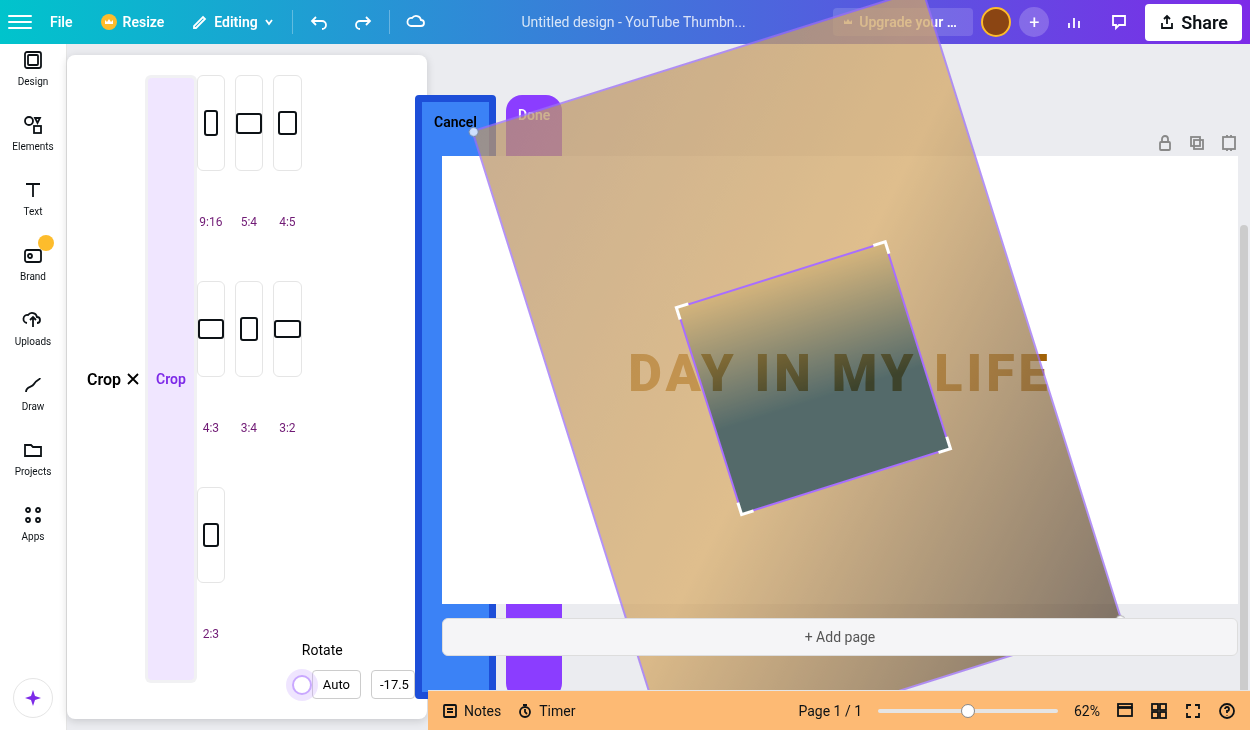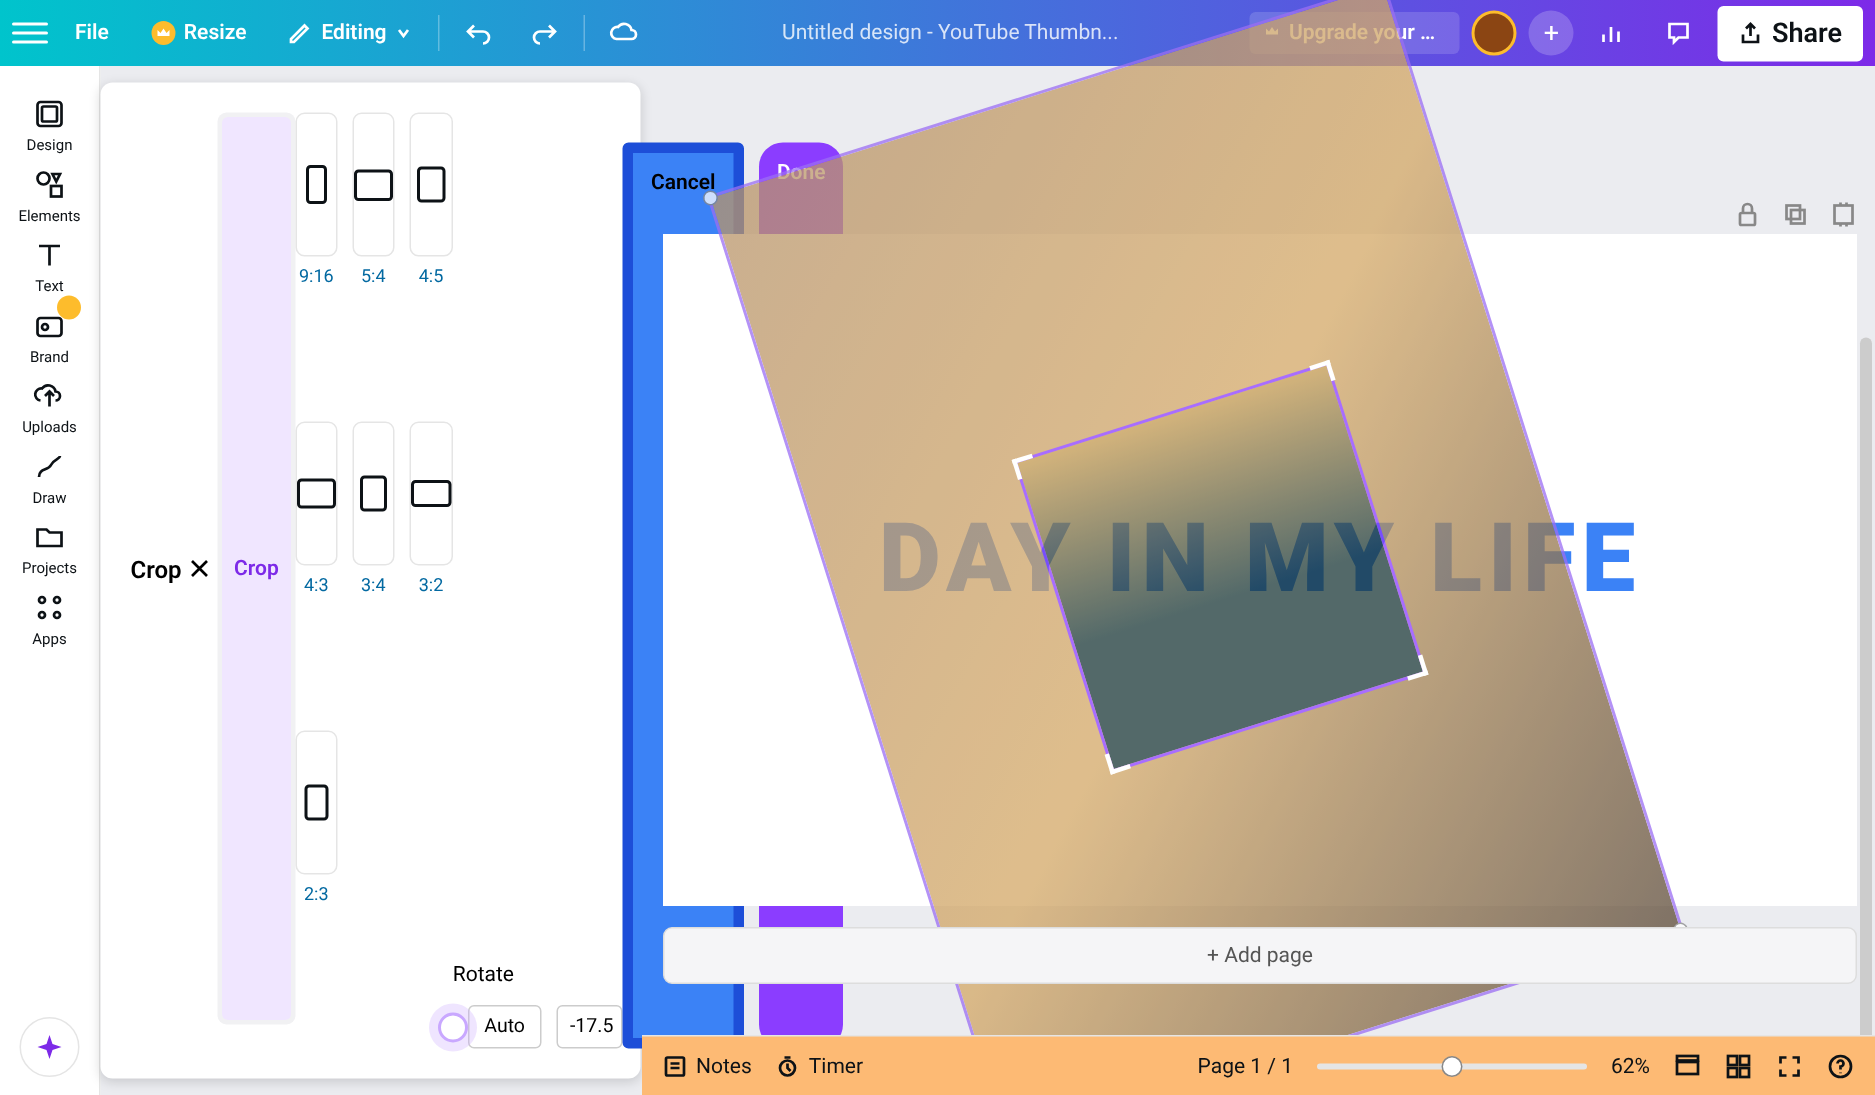--- a/index.html
+++ b/index.html
@@ -13,59 +13,59 @@
 .resize-btn .crown { width: 16px; height: 16px; background: #fdbc2c; border-radius: 50%; display: flex; align-items: center; justify-content: center; }
 .divider { width: 1px; height: 24px; background: rgba(255,255,255,0.3); }
 .doc-title { flex: 1; text-align: center; color: rgba(255,255,255,0.8); font-size: 14px; overflow: hidden; text-overflow: ellipsis; white-space: nowrap; }
 .upgrade-btn { background: rgba(255,255,255,0.15); border-radius: 4px; padding: 6px 10px; display: flex; align-items: center; gap: 6px; font-size: 14px; font-weight: 600; cursor: pointer; max-width: 140px; overflow: hidden; white-space: nowrap; text-overflow: ellipsis; }
 .avatar { width: 30px; height: 30px; border-radius: 50%; background: #8b4513; border: 2px solid #fdbc2c; }
 .plus-circle { width: 30px; height: 30px; border-radius: 50%; background: rgba(255,255,255,0.2); display: flex; align-items: center; justify-content: center; font-size: 18px; cursor: pointer; }
 .icon-btn { width: 36px; height: 36px; display: flex; align-items: center; justify-content: center; cursor: pointer; border-radius: 4px; }
 .share-btn { background: white; color: #0d1216; padding: 8px 14px; border-radius: 4px; font-weight: 600; font-size: 18px; display: flex; align-items: center; gap: 6px; cursor: pointer; }
 
 
-.left-sidebar { position: absolute; left: 0; top: 44px; width: 67px; height: 686px; background: white; border-right: 1px solid #e5e5e5; display: flex; flex-direction: column; align-items: center; padding-top: 16px; gap: 0; text-align: center; }
+.left-sidebar { position: absolute; left: 0; top: 44px; width: 67px; height: 686px; background: white; border-right: 1px solid #e5e5e5; display: flex; flex-direction: column; align-items: center; padding-top: 0; gap: 18px; text-align: center; }
 .side-item { display: flex; flex-direction: column; align-items: center; gap: 4px; cursor: pointer; width: 100%; padding: 4px 0; }
 .side-item .icon { width: 24px; height: 24px; display: flex; align-items: center; justify-content: center; color: #0d1216; }
 .side-item .label { font-size: 10px; color: #0d1216; }
 .side-item.brand { position: relative; }
 .side-item.brand .crown-badge { position: absolute; top: -4px; right: 12px; width: 16px; height: 16px; background: #fdbc2c; border-radius: 50%; }
 .magic-btn { margin-top: auto; margin-bottom: 12px; width: 40px; height: 40px; border: 1px solid #e5e5e5; border-radius: 50%; display: flex; align-items: center; justify-content: center; cursor: pointer; }
 
 
 .crop-panel { position: absolute; left: 67px; top: 55px; width: 360px; height: 664px; background: white; border-radius: 8px; box-shadow: 0 2px 8px rgba(0,0,0,0.15); padding: 20px; display: flex; }
 .crop-header { display: flex; justify-content: space-between; align-items: center; margin-bottom: 16px; }
 .crop-title { font-size: 16px; font-weight: 600; }
 .close-x { width: 24px; height: 24px; cursor: pointer; display: flex; align-items: center; justify-content: center; font-size: 20px; }
 .crop-tabs { display: flex; background: #f1f1f3; border-radius: 6px; padding: 3px; margin-bottom: 16px; }
 .crop-tab { flex: 1; text-align: center; padding: 8px; border-radius: 4px; font-size: 14px; cursor: pointer; display: flex; align-items: center; justify-content: center; gap: 4px; }
 .crop-tab.active { background: #f0e6ff; color: #7d2ae8; font-weight: 600; }
 .ratio-grid { display: grid; grid-template-columns: repeat(3, 1fr); gap: 10px; margin-bottom: 16px; }
 .ratio-item { display: flex; flex-direction: column; align-items: center; gap: 6px; cursor: pointer; }
 .ratio-box { width: 100%; height: 96px; border: 1px solid #e5e5e5; border-radius: 6px; display: flex; align-items: center; justify-content: center; }
 .ratio-shape { border: 2.5px solid #0d1216; border-radius: 3px; }
-.ratio-label { font-size: 12px; color: #0369a1; }
+.ratio-label { font-size: 12px; color: #701a75; margin-top: 38px; }
 .rotate-section { margin-top: auto; }
 .rotate-label { font-size: 14px; margin-bottom: 12px; }
 .rotate-controls { display: flex; align-items: center; gap: 10px; }
 .rotate-slider { flex: 1; position: relative; height: 4px; background: #e5e5e5; border-radius: 2px; }
 .rotate-handle { position: absolute; top: 50%; transform: translate(-50%, -50%); width: 20px; height: 20px; background: white; border: 2px solid #c9a8ff; border-radius: 50%; box-shadow: 0 0 0 6px rgba(201,168,255,0.3); cursor: pointer; }
 .rotate-auto { border: 1px solid #ccc; border-radius: 4px; padding: 6px 10px; font-size: 13px; cursor: pointer; }
 .rotate-value { border: 1px solid #ccc; border-radius: 4px; padding: 6px 8px; font-size: 13px; width: 44px; text-align: center; }
 .crop-footer { display: flex; gap: 10px; margin-top: 20px; }
 .btn { flex: 1; padding: 12px; border-radius: 4px; font-size: 14px; font-weight: 600; text-align: center; cursor: pointer; }
 .btn.cancel { border: 7px solid #1d4ed8; background: #3b82f6; }
 .btn.done { background: #8b3dff; color: white; border-radius: 16px; }
 .panel-scrollbar { position: absolute; right: 2px; top: 55px; width: 8px; height: 660px; }
 .scroll-thumb { background: #ccc; border-radius: 4px; height: 480px; margin-top: 170px; }
 
 
 .canvas-area { position: absolute; left: 428px; top: 44px; right: 0; bottom: 40px; }
 .canvas { position: absolute; left: 14px; top: 112px; width: 796px; height: 448px; background: white; overflow: visible; }
-.canvas-text { position: absolute; top: 50%; left: 50%; transform: translate(-50%, -60%); font-size: 64px; font-weight: 900; letter-spacing: 4px; color: #3b82f6; white-space: nowrap; }
+.canvas-text { position: absolute; top: 50%; left: 50%; transform: translate(-50%, -60%); font-size: 52px; font-weight: 900; letter-spacing: 4px; color: #a16207; white-space: nowrap; }
 .photo-wrap { position: absolute; left: 120px; top: -110px; transform: rotate(-17.5deg); }
 .photo-bg { width: 470px; height: 660px; background: linear-gradient(135deg, #b8946a, #d4a866, #5c4a38); opacity: 0.75; position: relative; outline: 2px solid #9b6ef3; }
 .photo-inner { position: absolute; left: 140px; top: 228px; width: 220px; height: 218px; border: 2px solid #8b3dff; background: linear-gradient(180deg, #c49a50 0%, #1a3838 60%); }
 .resize-handle { position: absolute; width: 10px; height: 10px; background: white; border: 1px solid #888; border-radius: 50%; }
 .crop-handle { position: absolute; width: 14px; height: 14px; border: 3px solid white; }
 .rotate-icon-btn { position: absolute; width: 24px; height: 24px; background: white; border: 1px solid #ccc; border-radius: 50%; display: flex; align-items: center; justify-content: center; cursor: pointer; }
 .add-page-btn { position: absolute; left: 14px; bottom: 34px; width: 796px; height: 38px; border: 1px solid #ddd; border-radius: 6px; display: flex; align-items: center; justify-content: center; font-size: 14px; color: #555; cursor: pointer; background: #f5f5f7; }
 .canvas-tools { position: absolute; right: 10px; top: 88px; display: flex; gap: 10px; }
 .tool-icon { width: 22px; height: 22px; cursor: pointer; color: #888; display: flex; align-items: center; justify-content: center; }
 

